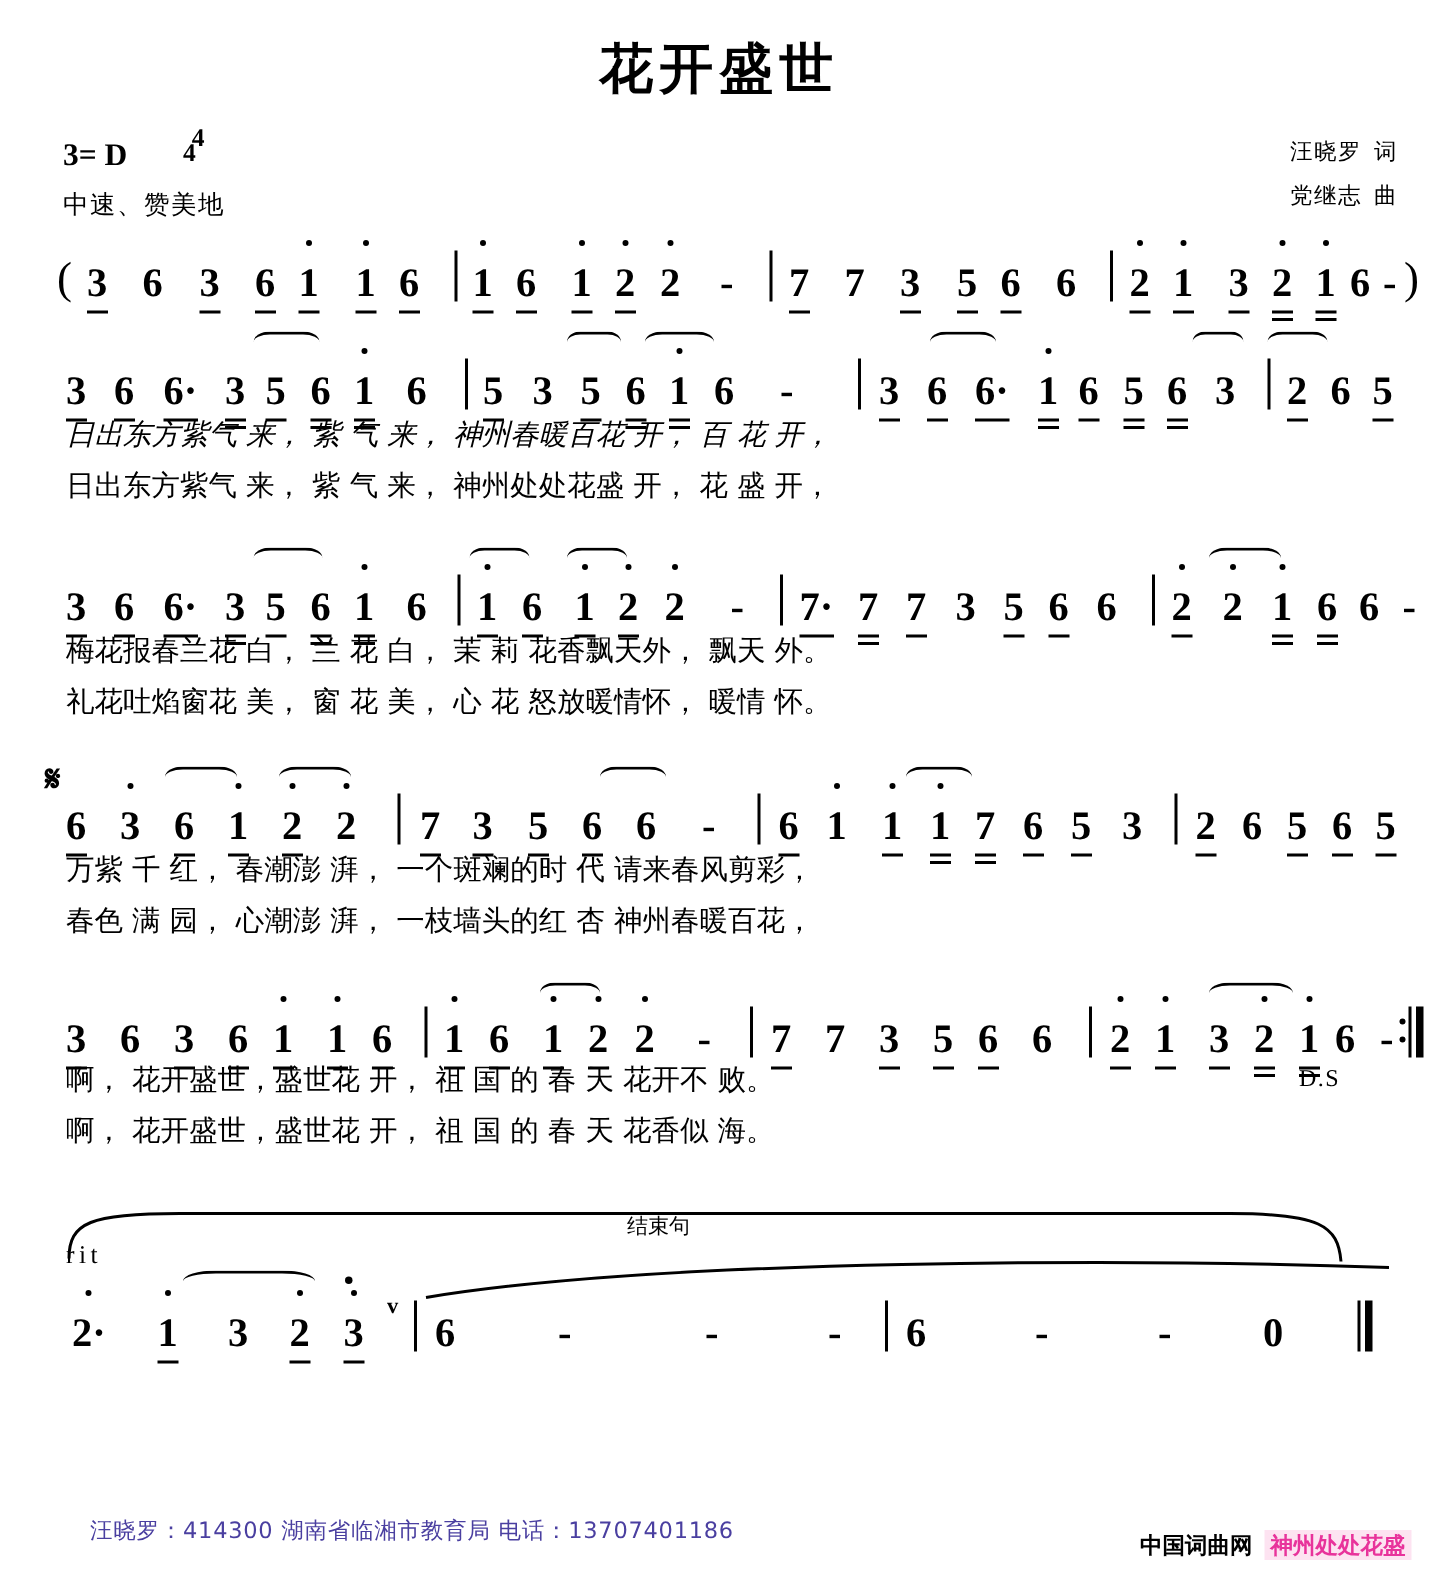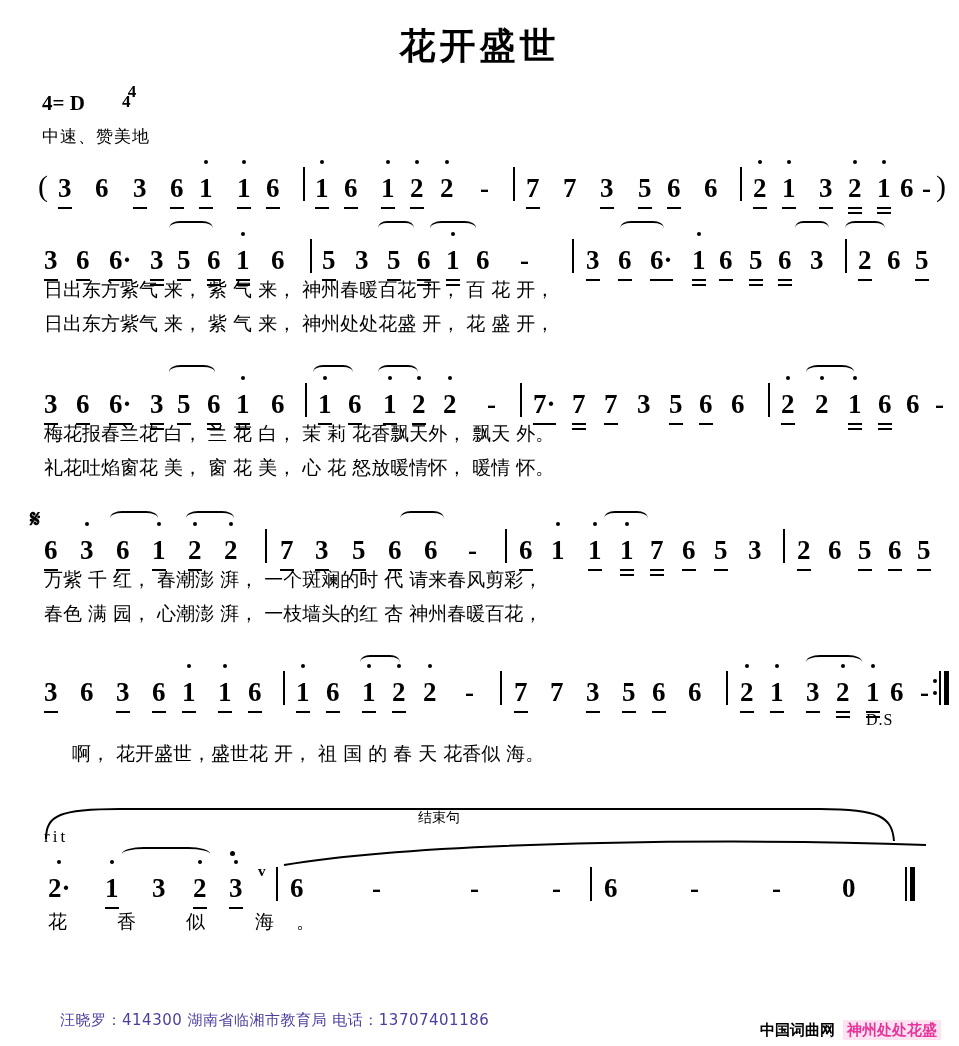--- a/index.html
+++ b/index.html
@@ -73,26 +73,34 @@
       font-size:15px;font-weight:700;}
   .wm .w1{color:#000;}
   .wm .w2{color:#e8339b;background:#fde3f1;padding:1px 4px;margin-left:8px;}
 </style>
 </head>
 <body>
 
 <div class="title">花开盛世</div>
 
 <div class="hdr">
-  <div class="keysig">4= D</div>
+  <div class="keysig">3= D</div>
   <div class="meter">
     <span class="n">4</span>
     <span class="d">4</span>
   </div>
   <div class="tempo">中速、赞美地</div>
+  <div class="credits">
+    <div>
+      <span class="nm">汪晓罗</span><span class="rl">词</span>
+    </div>
+    <div>
+      <span class="nm">党继志</span><span class="rl">曲</span>
+    </div>
+  </div>
 </div>
 
 <div class="system">
   <div class="notes">
     <span class="paren" style="left:38px;">(</span>
 
     <span class="n" style="left:58px;">3<span class="ul1"></span></span>
     <span class="n" style="left:95px;">6</span>
     <span class="n" style="left:133px;">3<span class="ul1"></span></span>
     <span class="n" style="left:170px;">6<span class="ul1"></span></span>
@@ -171,21 +179,21 @@
     <span class="n" style="left:810px;top:22px;">3</span>
 
     <span class="bar" style="left:845px;top:16px;"></span>
 
     <span class="n" style="left:858px;top:22px;">2<span class="ul1"></span></span>
     <span class="n" style="left:887px;top:22px;">6</span>
     <span class="n" style="left:915px;top:22px;">5<span class="ul1"></span></span>
   </div>
 </div>
 
-<div class="lyr" style="margin-top:-4px;">
+<div class="lyr" style="margin-top:-4px;font-style:italic;">
   <span class="ly" style="left:44px;">日出东方紫气 来， 紫 气 来， 神州春暖百花 开， 百 花 开，</span>
 </div>
 <div class="lyr">
   <span class="ly" style="left:44px;">日出东方紫气 来， 紫 气 来， 神州处处花盛 开， 花 盛 开，</span>
 </div>
 
 <div class="system" style="margin-top:22px;">
   <div class="notes" style="height:58px;">
     <span class="slur" style="left:169px;top:-2px;width:46px;"></span>
     <span class="slur" style="left:313px;top:-2px;width:40px;"></span>
@@ -332,24 +340,25 @@
 
     <span class="repeat-end" style="left:933px;top:16px;">
       <span class="rd" style="top:8px;"></span>
       <span class="rd" style="top:20px;"></span>
       <span class="thin"></span>
       <span class="thick"></span>
     </span>
   </div>
 </div>
 <div class="lyr" style="margin-top:-4px;">
+  <span class="ly" style="left:44px;">啊， 花开盛世，盛世花 开， 祖 国 的 春 天 花开不 败。</span>
   <span class="ly ds" style="left:866px;top:4px;">D.S</span>
 </div>
 <div class="lyr">
-  <span class="ly" style="left:44px;margin-left:28px;">啊， 花开盛世，盛世花 开， 祖 国 的 春 天 花香似 海。</span>
+  <span class="ly" style="left:44px;">啊， 花开盛世，盛世花 开， 祖 国 的 春 天 花香似 海。</span>
 </div>
 
 <div class="system" style="margin-top:26px;height:140px;">
 
   <svg width="959" height="46" style="position:absolute;left:0;top:0;">
     <path d="M46 38 C 46 14, 60 8, 120 8 L 820 8 C 880 8, 892 16, 894 40" fill="none" stroke="#000" stroke-width="2"></path>
   </svg>
   <span class="rit" style="left:44px;top:26px;">rit</span>
   <span class="endlabel" style="left:418px;top:8px;">结束句</span>
 
@@ -381,23 +390,20 @@
     <span class="n dashline" style="left:690px;top:20px;">-</span>
     <span class="n dashline" style="left:772px;top:20px;">-</span>
     <span class="n" style="left:842px;top:20px;">0</span>
 
     <span class="final-bar" style="left:905px;top:14px;">
       <span class="thin"></span>
         <span class="thick"></span>
     </span>
   </div>
 
-  <div class="lyr" style="position:absolute;top:108px;left:0;right:0;">
-    <span class="ly" style="left:48px;letter-spacing:22px;">花 香 似 海。</span>
-  </div>
 </div>
 
 <div class="footer">
   <div class="fline">汪晓罗：414300  湖南省临湘市教育局   电话：13707401186</div>
   <div class="wm">
     <span class="w1">中国词曲网</span><span class="w2">神州处处花盛</span>
   </div>
 </div>
 
 </body></html>

